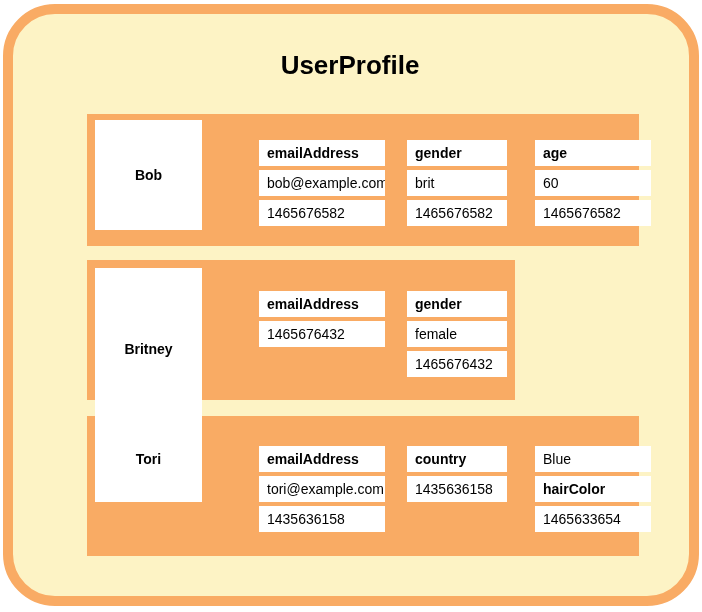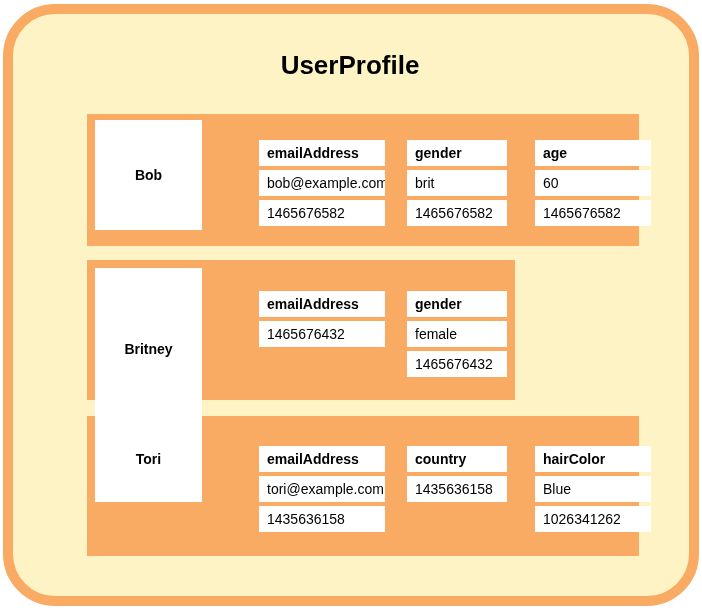--- a/index.html
+++ b/index.html
@@ -102,18 +102,18 @@
     <div class="group g1">
       <div class="cell header">emailAddress</div>
       <div class="cell">tori@example.com</div>
       <div class="cell">1435636158</div>
     </div>
     <div class="group g2">
       <div class="cell header">country</div>
       <div class="cell">1435636158</div>
     </div>
     <div class="group g3">
+      <div class="cell">Blue</div>
       <div class="cell header">hairColor</div>
-      <div class="cell">Blue</div>
-      <div class="cell">1026341262</div>
+      <div class="cell">1465633654</div>
     </div>
   </div>
 </div>
 
 </body></html>

